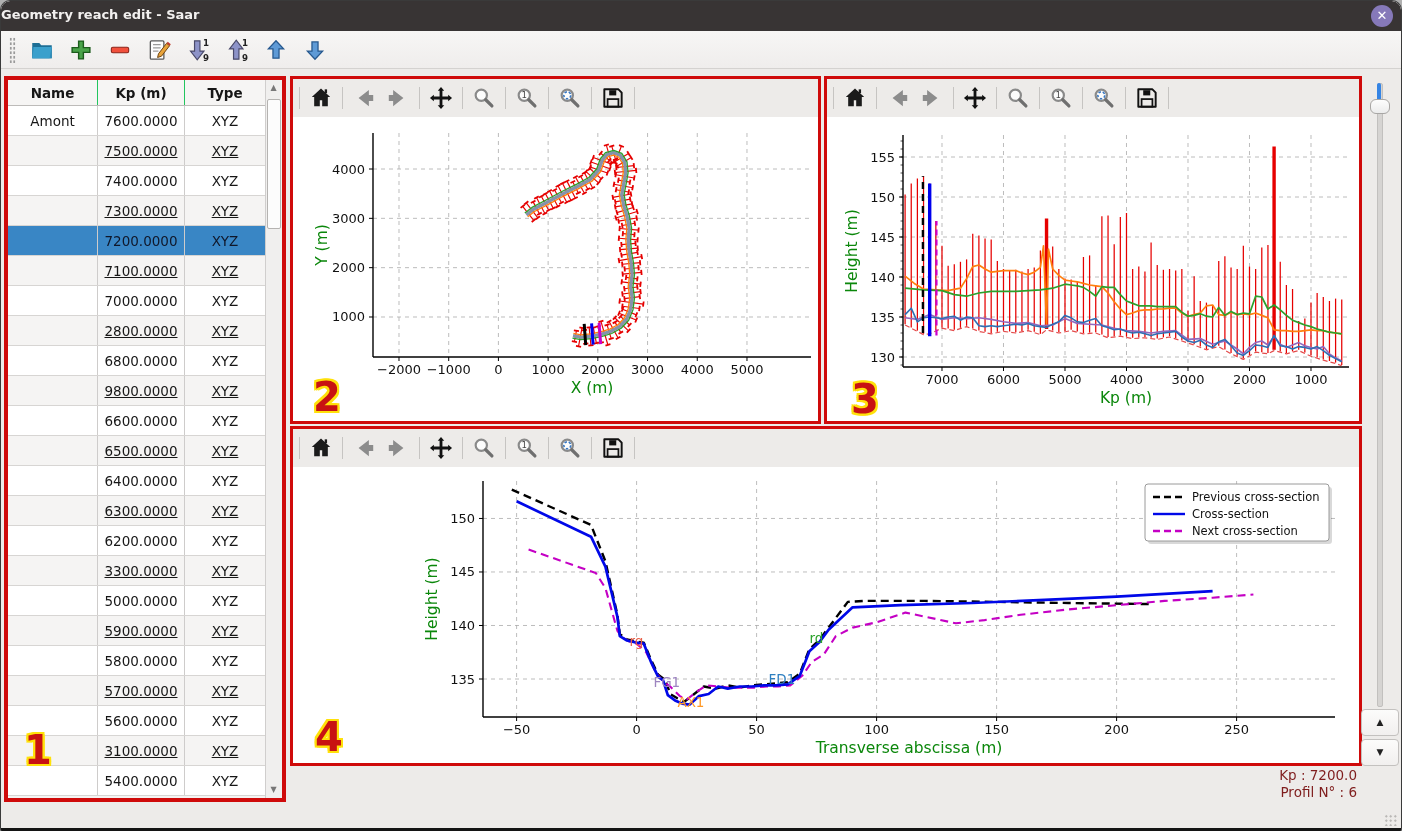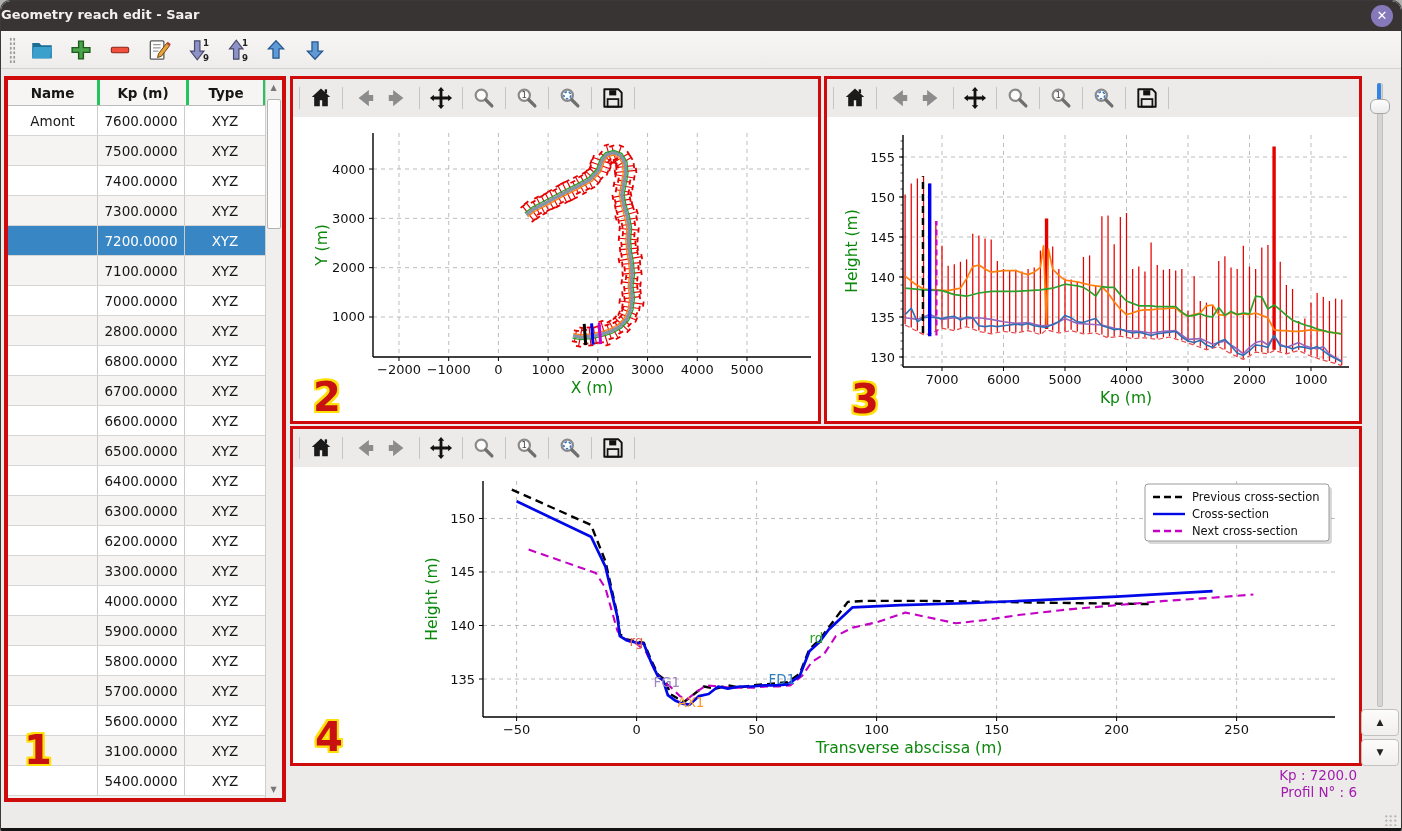--- a/index.html
+++ b/index.html
@@ -25,24 +25,24 @@
   #p4{left:289px;top:357px;width:1072px;height:340px;}
   .plabel{position:absolute;font-size:40px;font-weight:700;color:#c81212;line-height:1;
     text-shadow:-2px -2px 0 #ffe10a,2px -2px 0 #ffe10a,-2px 2px 0 #ffe10a,2px 2px 0 #ffe10a,-2px 0 0 #ffe10a,2px 0 0 #ffe10a,0 -2px 0 #ffe10a,0 2px 0 #ffe10a;}
   #p1 .plabel{left:16px;bottom:28px;}
   #p2 .plabel{left:20px;bottom:4px;}
   #p3 .plabel{left:24px;bottom:2px;}
   #p4 .plabel{left:22px;bottom:6px;}
   
   .tbl{position:absolute;left:0;top:0;right:16px;bottom:0;overflow:hidden;font-size:13.5px;color:#161616;}
   .thead{display:flex;height:25px;background:#f6f5f4;border-bottom:1px solid #bdbbb9;font-weight:700;}
-  .thead .c{border-right:3px solid #22c55e;display:flex;align-items:center;justify-content:center;}
+  .thead .c{border-right:1px solid #22c55e;display:flex;align-items:center;justify-content:center;}
   .trow{display:flex;height:29px;border-bottom:1px solid #d7d5d3;background:#fff;}
-  .trow.alt{background:#f5f4f3;}
-  .trow.sel{background:#3986c5;color:#ffffff;}
+  .trow.alt{background:#f5f4f3;text-decoration:underline;}
+  .trow.sel{background:#3986c5;color:#0f172a;}
   .trow .c{border-right:1px solid #cecccb;display:flex;align-items:center;justify-content:center;overflow:hidden;}
   .c.c0{width:89px;} .c.c1{width:86px;} .c.c2{width:81px;flex:1;}
   .tsb{position:absolute;right:0;top:0;bottom:0;width:16px;background:#f0efee;border-left:1px solid #d0cecd;}
   .tsb .btn{position:absolute;left:0;width:15px;height:16px;color:#777;font-size:8px;text-align:center;line-height:16px;cursor:pointer;}
   .tsb .up{top:0;} .tsb .down{bottom:0;}
   .tsb .thumb{position:absolute;left:1px;top:19px;width:12px;height:128px;background:#fcfcfc;border:1px solid #b5b3b1;border-radius:2px;cursor:pointer;}
   
   .ptoolbar{height:38px;display:flex;align-items:center;padding-left:6px;gap:8px;}
   .pt{width:26px;height:26px;cursor:pointer;}
   .pt svg{width:26px;height:26px;display:block;}
@@ -51,21 +51,21 @@
   
   .vslider{position:absolute;left:1368px;top:14px;width:20px;height:622px;cursor:pointer;}
   .vslider .track{position:absolute;left:8px;top:0;width:4px;height:100%;background:#d6d4d2;border-radius:2px;border:1px solid #c2c0be;}
   .vslider .fill{position:absolute;left:8px;top:0;width:4px;height:20px;background:#3584e4;border-radius:2px;}
   .vslider .handle{position:absolute;left:1px;top:16px;width:18px;height:13px;background:linear-gradient(#fdfdfd,#ececec);
     border:1px solid #a8a6a4;border-radius:6px;cursor:grab;}
   .sliderbtn{position:absolute;left:1360px;width:36px;height:25px;background:linear-gradient(#fcfcfb,#f1efee);
     border:1px solid #c3c1bf;border-radius:4px;text-align:center;font-size:9px;color:#222;line-height:25px;cursor:pointer;}
   #sbup{top:640px;} #sbdown{top:670px;}
   
-  .status{position:absolute;right:44px;top:698px;text-align:right;font-size:13.5px;color:#a21caf;line-height:17px;}
+  .status{position:absolute;right:44px;top:698px;text-align:right;font-size:13.5px;color:#7f1d1d;line-height:17px;}
   .rgrip{position:absolute;right:3px;bottom:2px;width:14px;height:12px;
     background-image:radial-gradient(#b5b3b1 1px,transparent 1.2px);background-size:4.5px 4.5px;}
 </style>
 </head>
 <body>
 
 <div class="window">
   <div class="titlebar">
     <span class="title">Geometry reach edit - Saar</span>
     <span class="closebtn">✕</span>
@@ -175,21 +175,21 @@
               <div class="c c1">2800.0000</div>
               <div class="c c2">XYZ</div>
             </div>
             <div class="trow">
               <div class="c c0"></div>
               <div class="c c1">6800.0000</div>
               <div class="c c2">XYZ</div>
             </div>
             <div class="trow alt">
               <div class="c c0"></div>
-              <div class="c c1">6700.0000</div>
+              <div class="c c1">9800.0000</div>
               <div class="c c2">XYZ</div>
             </div>
             <div class="trow">
               <div class="c c0"></div>
               <div class="c c1">6600.0000</div>
               <div class="c c2">XYZ</div>
             </div>
             <div class="trow alt">
               <div class="c c0"></div>
               <div class="c c1">6500.0000</div>
@@ -210,21 +210,21 @@
               <div class="c c1">6200.0000</div>
               <div class="c c2">XYZ</div>
             </div>
             <div class="trow alt">
               <div class="c c0"></div>
               <div class="c c1">3300.0000</div>
               <div class="c c2">XYZ</div>
             </div>
             <div class="trow">
               <div class="c c0"></div>
-              <div class="c c1">4000.0000</div>
+              <div class="c c1">5000.0000</div>
               <div class="c c2">XYZ</div>
             </div>
             <div class="trow alt">
               <div class="c c0"></div>
               <div class="c c1">5900.0000</div>
               <div class="c c2">XYZ</div>
             </div>
             <div class="trow">
               <div class="c c0"></div>
               <div class="c c1">5800.0000</div>

